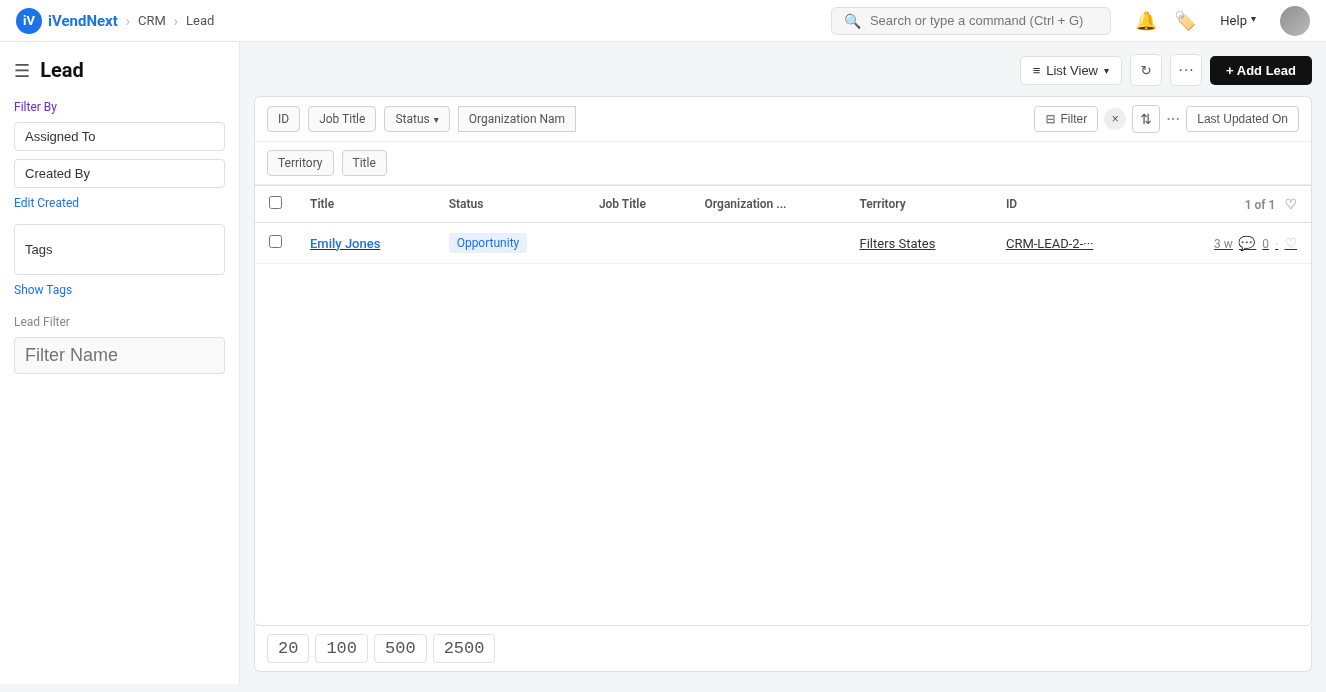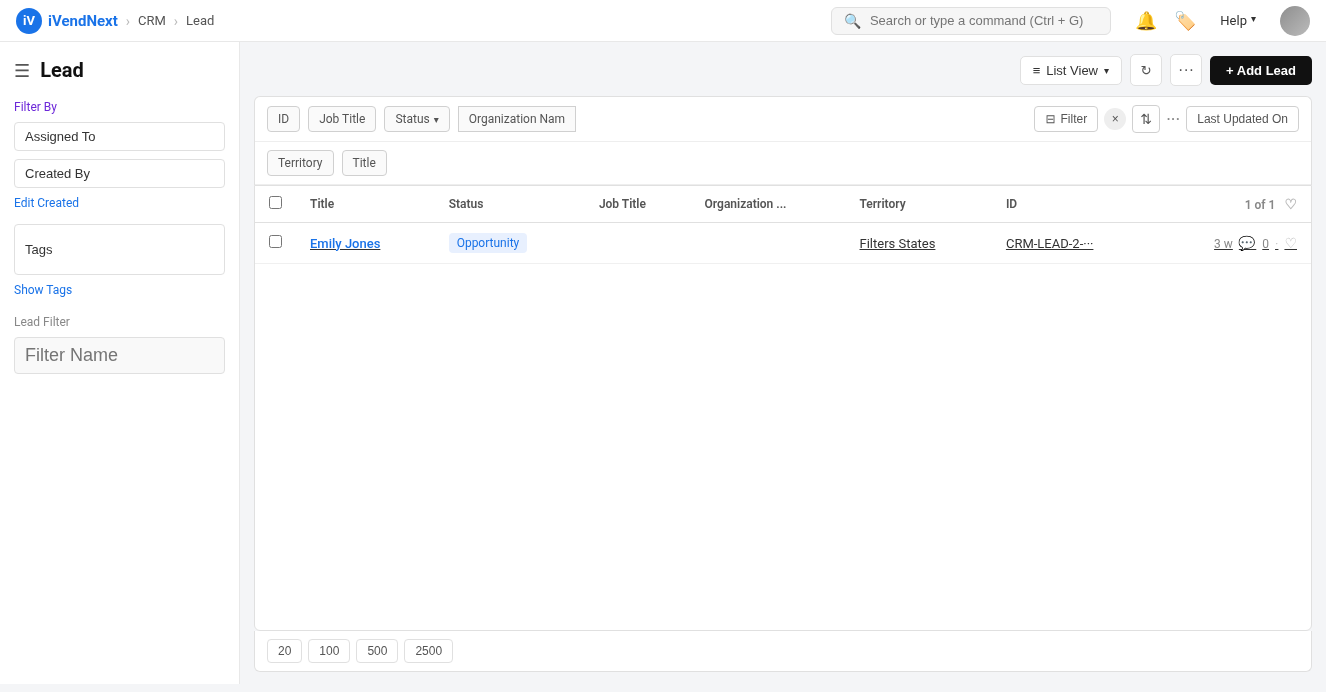--- a/index.html
+++ b/index.html
@@ -183,21 +183,21 @@
       background: #fff;
       border: 1px solid #e0e0e0;
       border-top: none;
       border-radius: 0 0 6px 6px;
       padding: 8px 12px;
       display: flex;
       gap: 6px;
       align-items: center;
     }
     .page-size-btn {
-      padding: 4px 10px; border: 1px solid #e0e0e0; border-radius: 4px; background: #fff; cursor: pointer; font-size: 12px; color: #555;
+      padding: 4px 10px; border: 1px solid #e0e0e0; border-radius: 4px; background: #fff; cursor: pointer; font-size: 17px; color: #555; font-family: Liberation Mono, monospace;
     }
 
     
     input[type="checkbox"] { cursor: pointer; }
   </style>
 </head>
 <body>
 
 <nav class="top-nav">
   <div class="nav-logo">

